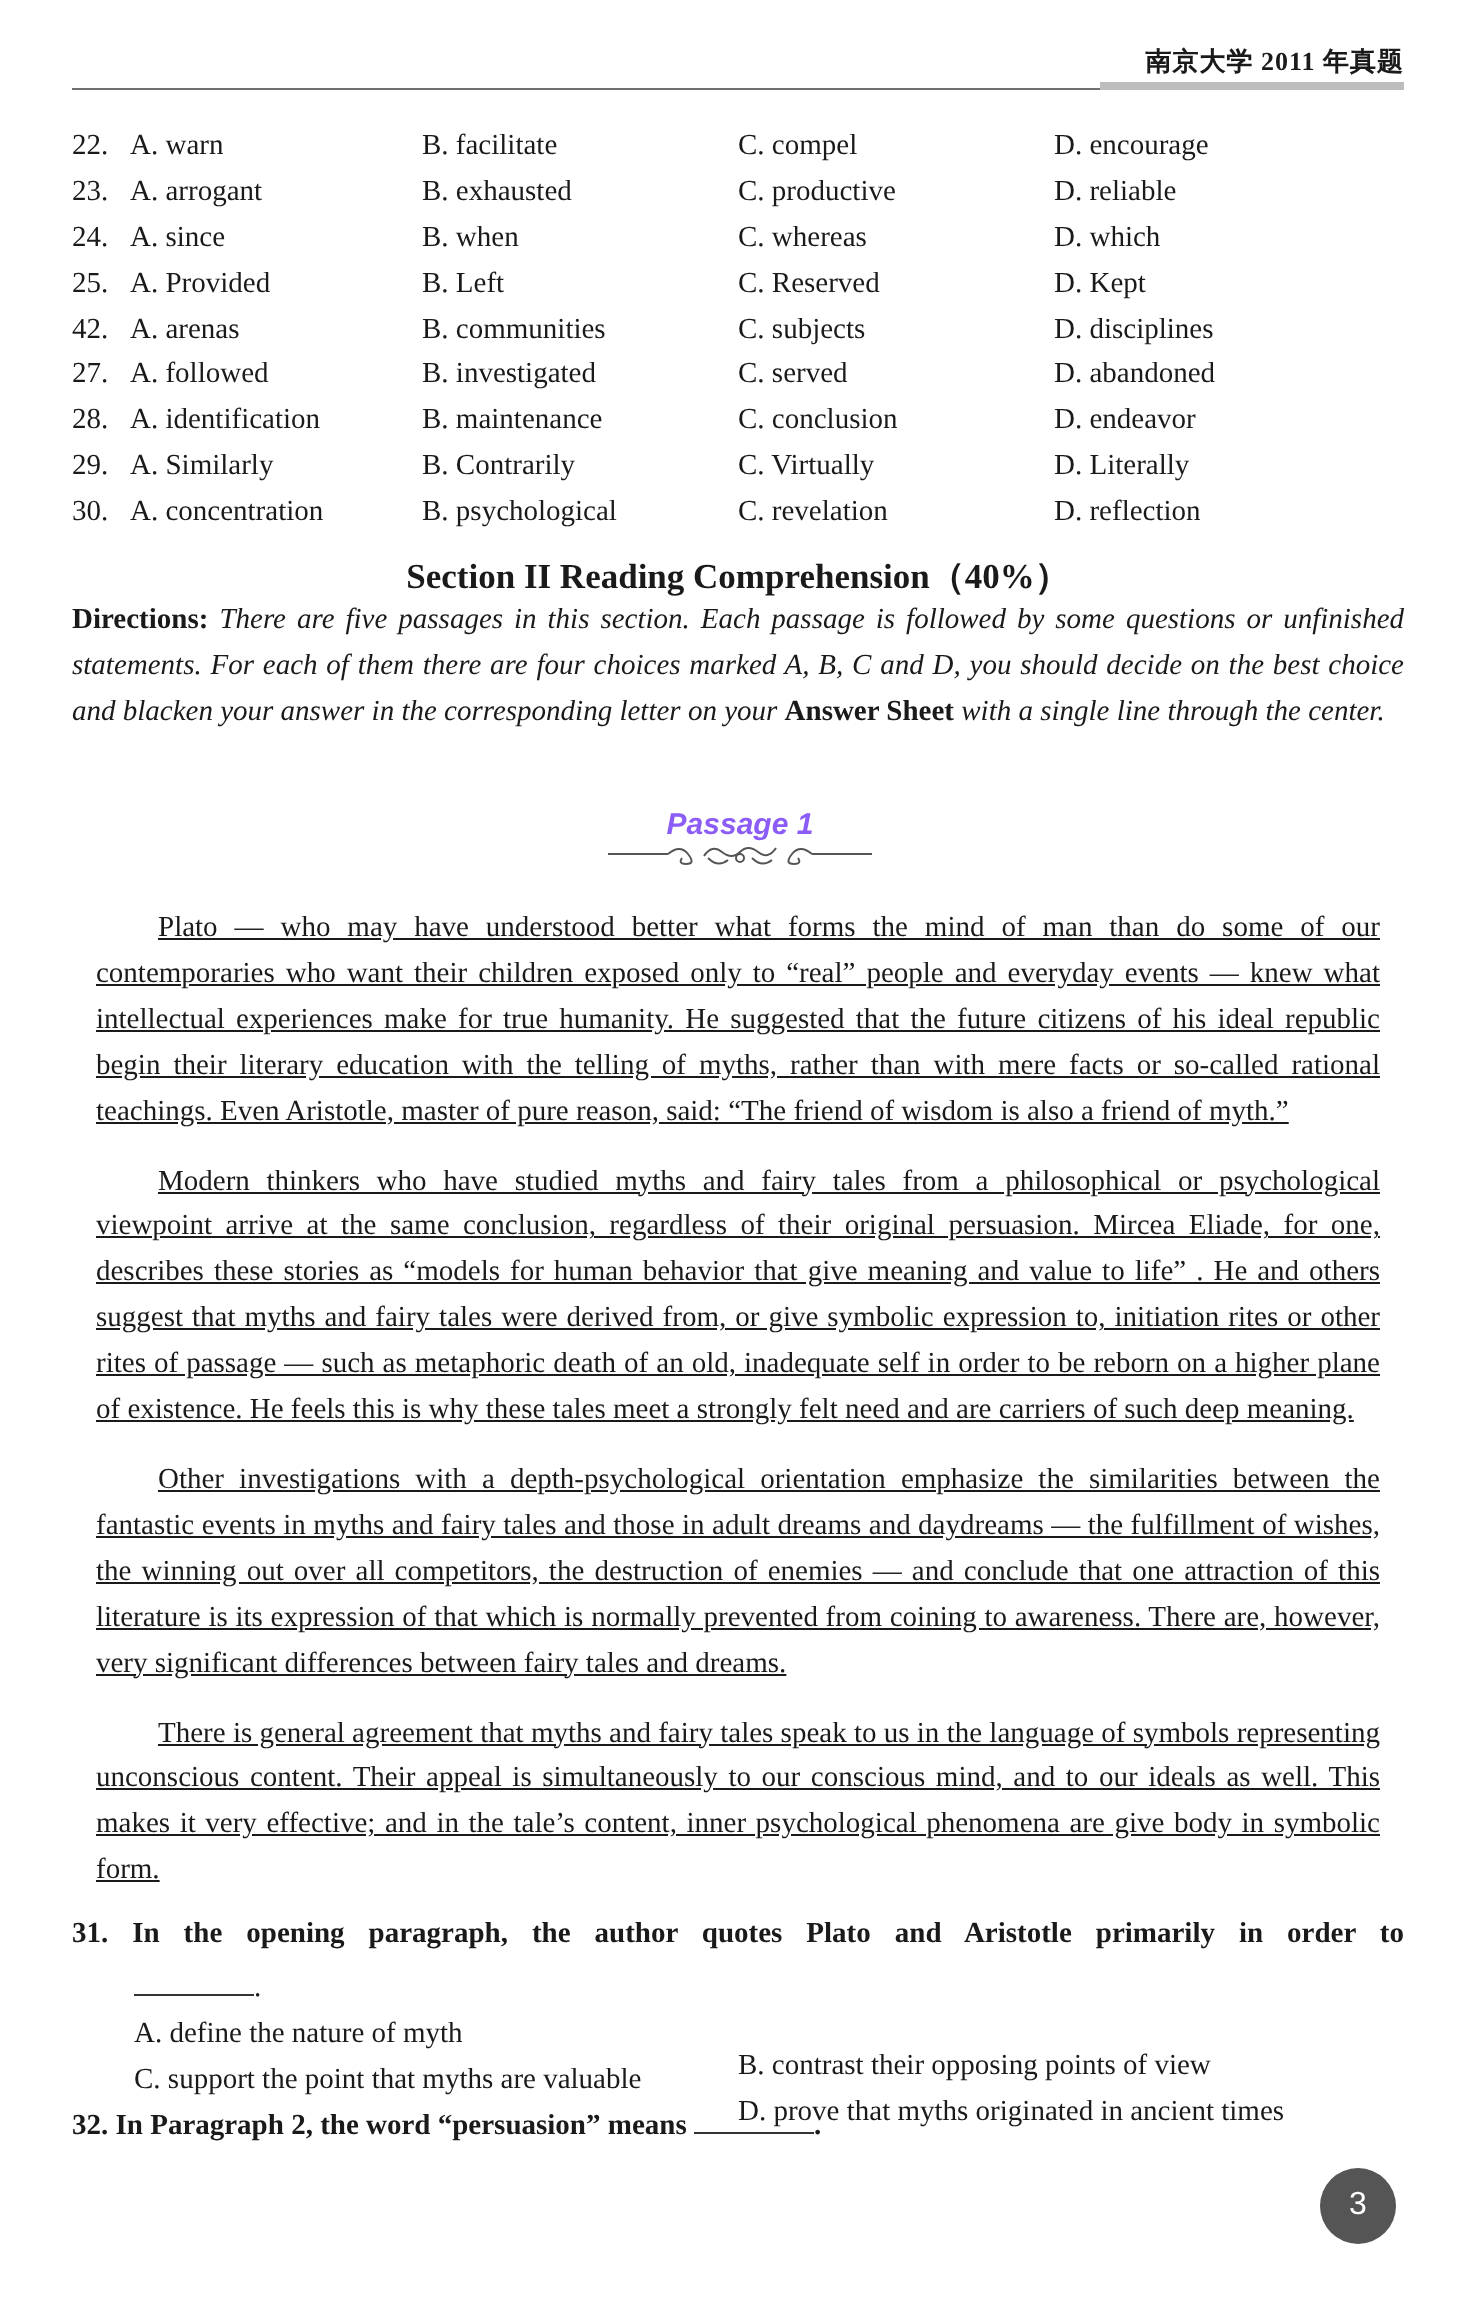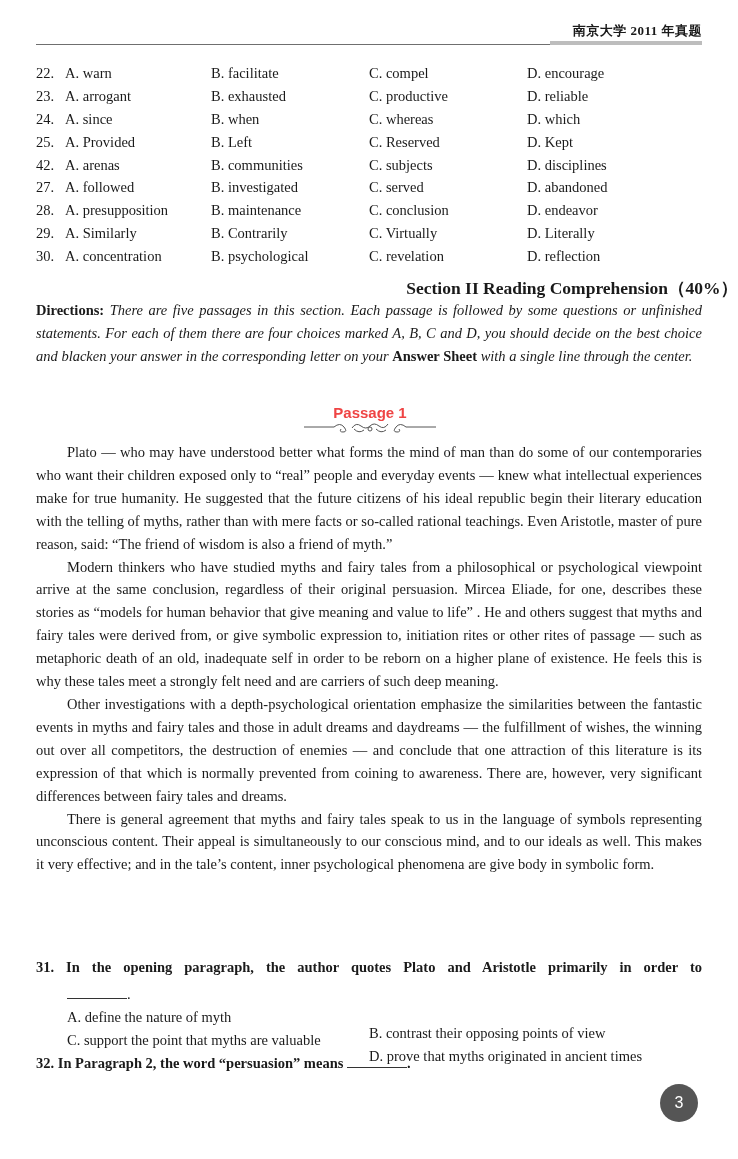--- a/index.html
+++ b/index.html
@@ -11,33 +11,33 @@
 
   .cloze { position: absolute; top: 62px; left: 36px; width: 680px; font-size: 14.5px; text-decoration: underline; }
   .cloze-row { position: relative; height: 22.9px; line-height: 22.9px; white-space: nowrap; }
   .cloze-row span { position: absolute; }
   .c-num { left: 0; }
   .c-a { left: 29px; }
   .c-b { left: 175px; }
   .c-c { left: 333px; }
   .c-d { left: 491px; }
 
-  .section-title { position: absolute; top: 276px; left: 0; width: 738px; text-align: right;
+  .section-title { position: absolute; top: 276px; left: 0; width: 738px; text-align: center;
                    font-size: 17.5px; font-weight: bold; }
   .directions { position: absolute; top: 299px; left: 36px; width: 666px; font-size: 14.5px;
                 font-style: italic; line-height: 23px; text-align: justify; }
   .directions b { font-style: normal; }
 
   .passage-head { position: absolute; top: 404px; left: 300px; width: 140px; text-align: center; }
-  .passage-title { font-family: "Liberation Sans", "DejaVu Sans", sans-serif; font-size: 15px; font-weight: bold; color: #ef4444; }
+  .passage-title { font-family: "Liberation Sans", "DejaVu Sans", sans-serif; font-size: 15px; font-weight: bold; color: #8b5cf6; font-style: italic; }
   .ornament { display: block; margin: 0 auto; }
 
   .passage { position: absolute; top: 441px; left: 36px; width: 666px; font-size: 14.5px;
              line-height: 22.9px; text-align: justify; }
-  .passage p { margin: 0; text-indent: 31px; }
+  .passage p { margin: 12px; text-indent: 31px; text-decoration: underline; }
 
   .questions { position: absolute; top: 956px; left: 36px; width: 666px; font-size: 14.5px; line-height: 22.9px; }
   .q-stem { font-weight: bold; text-align: justify; text-align-last: justify; }
   .q-stem.last { text-align-last: left; }
   .blank { display: inline-block; width: 60px; border-bottom: 1px solid #333; height: 14px; vertical-align: baseline; }
   .q-blank-line { height: 22.9px; padding-left: 31px; margin-top: 4px; }
   .opt-row { position: relative; height: 22.9px; }
   .opt-row span { position: absolute; white-space: nowrap; }
   .opt-l { left: 31px; }
   .opt-r { left: 333px; margin-top: 16px; }
@@ -91,21 +91,21 @@
   </div>
   <div class="cloze-row">
     <span class="c-num">27.</span>
     <span class="c-a">A. followed</span>
     <span class="c-b">B. investigated</span>
     <span class="c-c">C. served</span>
     <span class="c-d">D. abandoned</span>
   </div>
   <div class="cloze-row">
     <span class="c-num">28.</span>
-    <span class="c-a">A. presupposition</span>
+    <span class="c-a">A. identification</span>
     <span class="c-b">B. maintenance</span>
     <span class="c-c">C. conclusion</span>
     <span class="c-d">D. endeavor</span>
   </div>
   <div class="cloze-row">
     <span class="c-num">29.</span>
     <span class="c-a">A. Similarly</span>
     <span class="c-b">B. Contrarily</span>
     <span class="c-c">C. Virtually</span>
     <span class="c-d">D. Literally</span>

